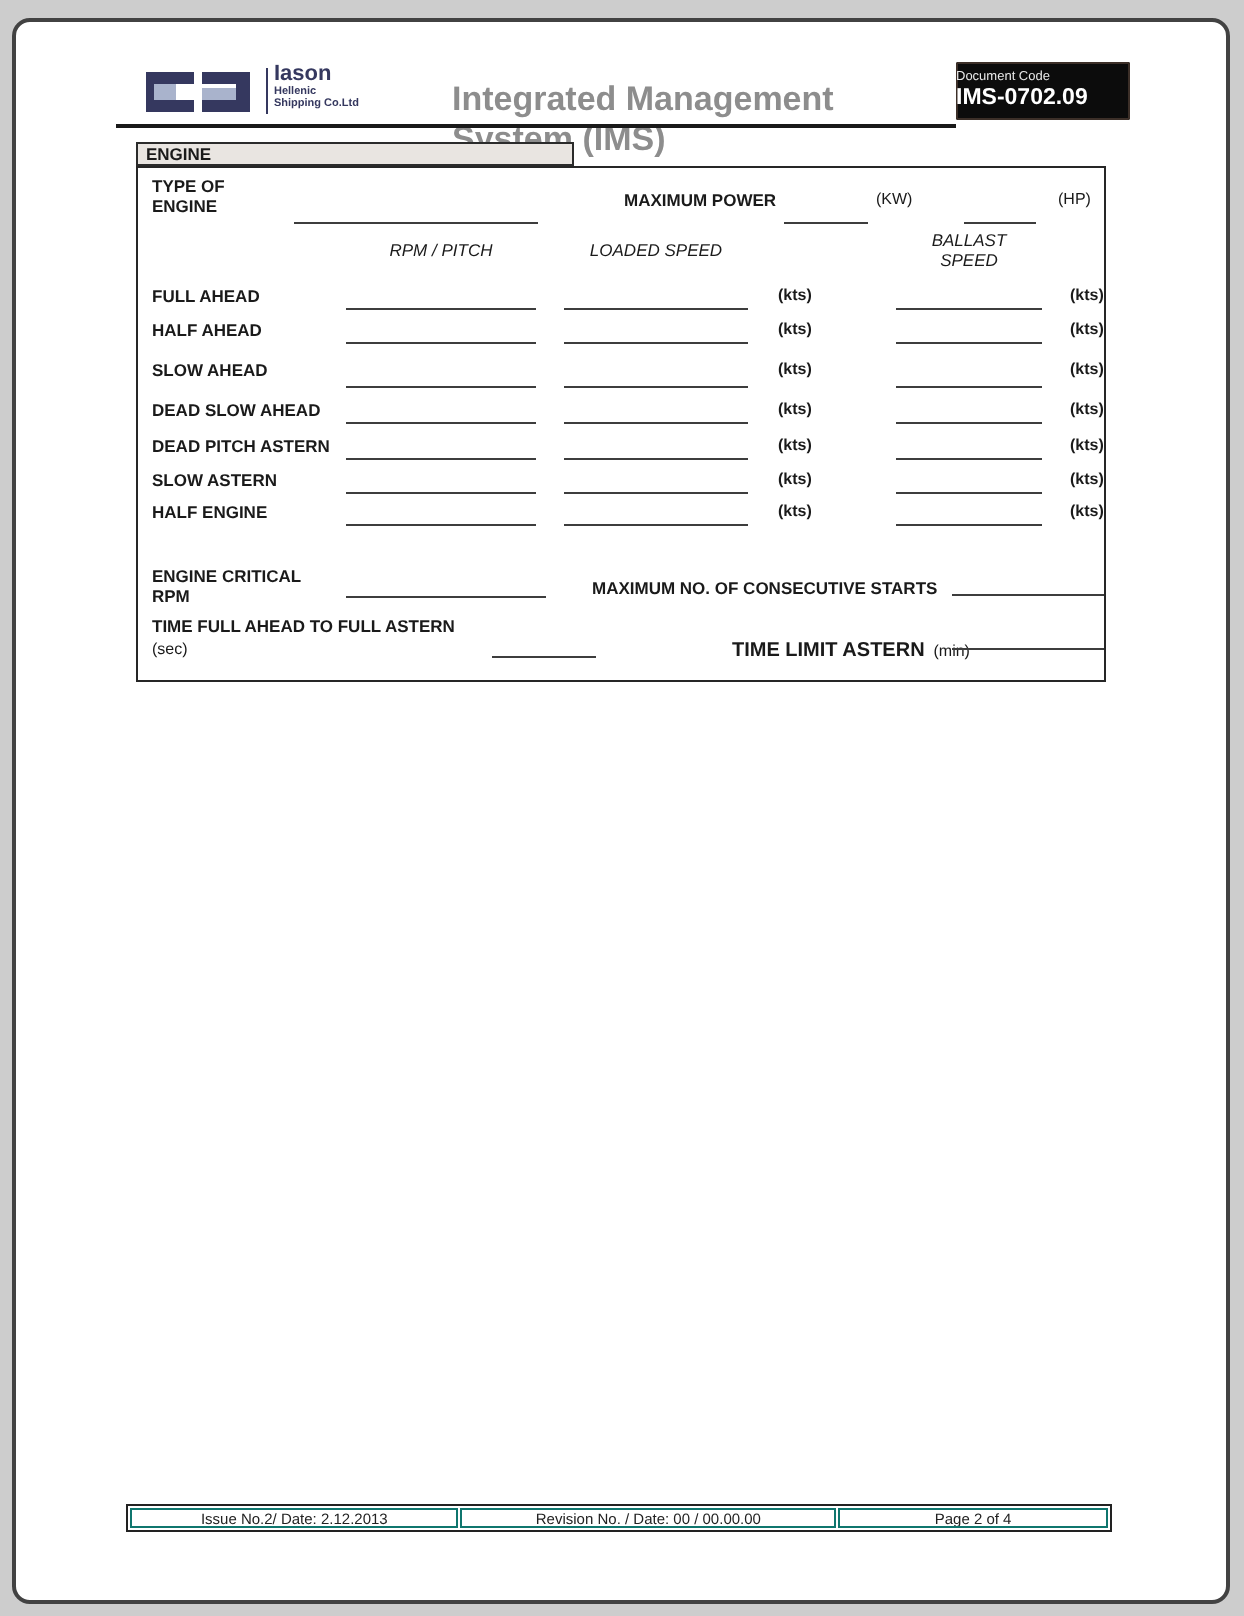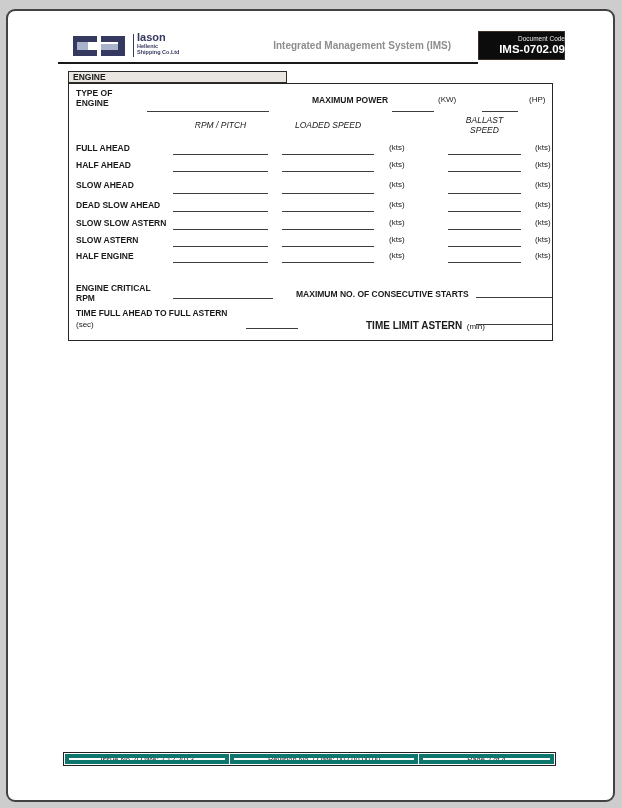--- a/index.html
+++ b/index.html
@@ -14,43 +14,43 @@
   .page-bg{
     position:absolute;left:6px;top:9px;width:605px;height:789px;
     background:#ffffff;border:2px solid #424242;border-radius:9px;
   }
   
   .logo-divider{position:absolute;left:133px;top:34px;width:1px;height:23px;background:#35385f;}
   .logo-text{position:absolute;left:137px;top:32px;display:flex;flex-direction:column;color:#35385f;}
   .logo-name{font-size:11px;font-weight:bold;line-height:11px;}
   .logo-sub{font-size:5.5px;font-weight:bold;line-height:6px;}
   .doc-title{
-    position:absolute;left:226px;top:40px;width:225px;text-align:right;
-    font-size:10px;font-weight:bold;color:#8d8d8d;
+    position:absolute;left:226px;top:40px;width:225px;text-align:left;
+    font-size:17px;font-weight:bold;color:#8d8d8d;
   }
   .doc-code-box{
     position:absolute;left:478px;top:31px;width:87px;height:29px;
-    background:#0c0c0c;color:#ffffff;text-align:right;border-radius:1px;
+    background:#0c0c0c;color:#ffffff;text-align:left;border-radius:1px;
     box-shadow:inset 0 0 0 1px #3c2f28;
   }
   .doc-code-label{display:block;font-size:6.5px;margin-top:4px;color:#e9e9e9;}
   .doc-code-value{display:block;font-size:11.5px;font-weight:bold;margin-top:1px;}
   .header-rule{position:absolute;left:58px;top:62px;width:420px;height:2px;background:#191919;}
   
   .engine-tab{
     position:absolute;left:68px;top:71px;width:219px;height:12px;box-sizing:border-box;
     background:#e9e5e1;border:1px solid #2b2b2b;
     font-size:8.5px;font-weight:bold;line-height:10px;padding-left:4px;
   }
   .form-box{
     position:absolute;left:68px;top:83px;width:485px;height:258px;box-sizing:border-box;
     border:1.5px solid #262626;background:#ffffff;
   }
   .lbl{position:absolute;font-size:8.5px;font-weight:bold;line-height:10px;white-space:pre-line;}
-  .unit{position:absolute;top:0;font-size:8px;font-weight:normal;padding-left:10px;}
+  .unit{position:absolute;top:0;font-size:8px;font-weight:bold;padding-left:10px;}
   .unit-abs{position:absolute;font-size:8px;font-weight:normal;}
   .chdr{
     position:absolute;font-size:8.5px;font-style:italic;text-align:center;
     line-height:10px;white-space:pre-line;
   }
   .frow{position:absolute;left:0;width:100%;height:14px;}
   .rlab{left:7px;top:0;}
   .fline{position:absolute;top:11px;height:0;border-bottom:1px solid #3d3d3d;}
   .fline-abs{position:absolute;height:0;border-bottom:1px solid #3d3d3d;}
   .f-rpm{left:104px;width:95px;}
@@ -58,21 +58,21 @@
   .f-ballast{left:379px;width:73px;}
   .u1{left:310px;}
   .u2{left:456px;}
   .note{position:absolute;font-size:8.5px;font-weight:normal;}
   
   .footer-table{
     position:absolute;left:63px;top:752px;width:493px;height:14px;box-sizing:border-box;
     border:1px solid #222;padding:1px;display:flex;
   }
   .fcell{
-    box-sizing:border-box;border:4px solid #0f766e;margin-right:1px;
+    box-sizing:border-box;border:1px solid #0f766e;margin-right:1px;
     display:flex;align-items:center;justify-content:center;
     font-size:7.5px;color:#222;white-space:nowrap;overflow:hidden;
   }
   .fcell:last-child{margin-right:0;}
   .fc1{flex:0 0 33.6%;}
   .fc2{flex:0 0 38.4%;}
   .fc3{flex:1;text-decoration:underline;}
 </style>
 </head>
 <body>
@@ -145,21 +145,21 @@
   </div>
   <div class="frow" style="top:116px">
     <span class="lbl rlab">DEAD SLOW AHEAD</span>
     <span class="fline f-rpm"></span>
     <span class="fline f-loaded"></span>
     <span class="unit u1">(kts)</span>
     <span class="fline f-ballast"></span>
     <span class="unit u2">(kts)</span>
   </div>
   <div class="frow" style="top:134px">
-    <span class="lbl rlab">SLOW SLOW ASTERN</span>
+    <span class="lbl rlab">DEAD PITCH ASTERN</span>
     <span class="fline f-rpm"></span>
     <span class="fline f-loaded"></span>
     <span class="unit u1">(kts)</span>
     <span class="fline f-ballast"></span>
     <span class="unit u2">(kts)</span>
   </div>
   <div class="frow" style="top:151px">
     <span class="lbl rlab">SLOW ASTERN</span>
     <span class="fline f-rpm"></span>
     <span class="fline f-loaded"></span>

